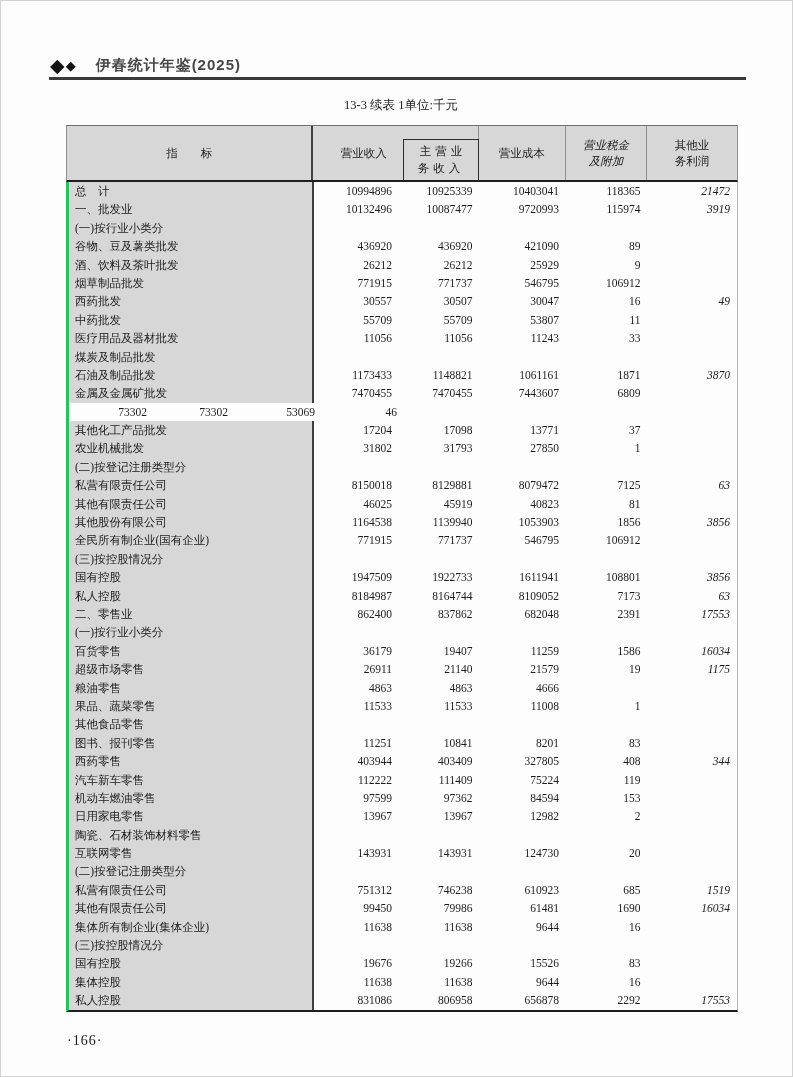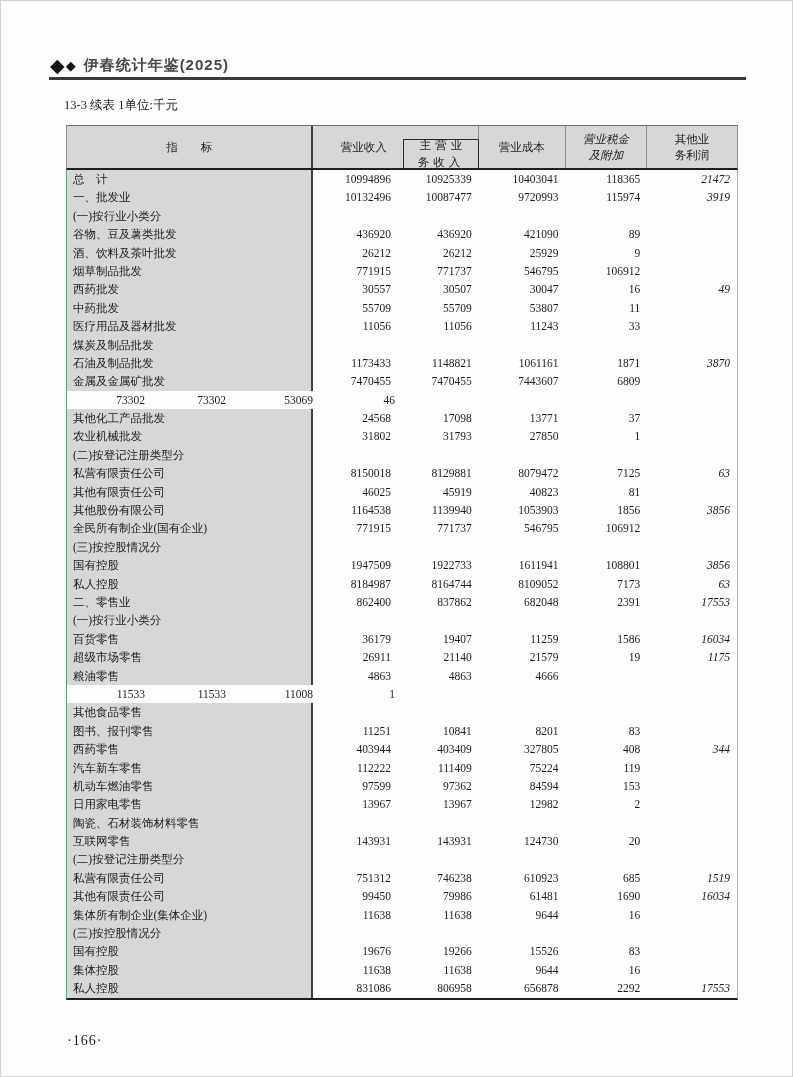--- a/index.html
+++ b/index.html
@@ -6,44 +6,44 @@
   .page{
     position:relative;width:793px;height:1077px;margin:0 auto;
     background:#fdfdfd;border:1px solid #d2d2d2;box-sizing:border-box;
     font-family:"Liberation Serif","DejaVu Serif",serif;color:#1c1c1c;overflow:hidden;
   }
   
   .brand{position:absolute;left:49px;top:52px;height:24px;display:flex;align-items:center;
     font-family:"Liberation Sans","DejaVu Sans",sans-serif;color:#474747;}
   .diamond-lg{font-size:19px;line-height:19px;color:#141414;}
   .diamond-sm{font-size:13px;line-height:13px;color:#141414;margin-left:1px;}
-  .brand-title{font-size:15px;font-weight:600;letter-spacing:1px;margin-left:8px;}
+  .brand-title{font-size:15px;font-weight:600;letter-spacing:1px;margin-left:20px;}
   .title-rule{position:absolute;left:48px;top:76px;width:697px;height:3px;background:#3a3a3a;}
   
   .meta{position:absolute;left:63px;top:96px;width:674px;display:flex;
-    justify-content:flex-start;font-size:12.5px;}
+    justify-content:center;font-size:12.5px;}
   
   .stat-table{position:absolute;left:65px;top:124px;width:672px;}
-  .thead{display:flex;height:45px;background:#d7d7d7;box-sizing:border-box;
+  .thead{display:flex;height:57px;background:#d7d7d7;box-sizing:border-box;
     border-top:1.5px solid #6f6f6f;border-bottom:2px solid #1f1f1f;
     border-left:1px solid #909090;border-right:1px solid #909090;}
   .th{box-sizing:border-box;display:flex;align-items:center;justify-content:center;
     font-size:11.5px;white-space:pre-line;text-align:center;line-height:16px;}
   .th-indicator{width:247px;border-right:2px solid #3f3f3f;}
   .th-group{width:166px;position:relative;border-right:1px solid #8f8f8f;}
   .th-group-label{position:absolute;left:8px;top:0;width:85px;height:100%;
     display:flex;align-items:center;justify-content:center;}
   .th-subbox{position:absolute;left:84px;top:13px;right:-1px;bottom:0;
     border:1px solid #2b2b2b;border-bottom:none;background:#d7d7d7;
     display:flex;align-items:center;justify-content:center;
     letter-spacing:4px;text-indent:4px;line-height:17px;white-space:pre-line;text-align:center;margin-left:6px;}
   .th-cost{width:87px;border-right:1px solid #8f8f8f;}
   .th-tax{width:82px;border-right:1px solid #8f8f8f;font-style:italic;}
   .th-other{width:90px;}
-  .tbody{box-sizing:border-box;border-left:1px solid #22c55e;border-right:1px solid #b5b5b5;
+  .tbody{box-sizing:border-box;border-left:3px solid #22c55e;border-right:1px solid #b5b5b5;
     border-bottom:2px solid #1f1f1f;display:flex;flex-direction:column;}
   .trow{display:flex;height:18.4px;line-height:18.4px;}
   .td{box-sizing:border-box;font-size:11.5px;overflow:hidden;white-space:nowrap;}
   .td-stub{width:247px;background:#d7d7d7;border-right:2px solid #3f3f3f;padding-left:6px;}
   .td-stub.ind1{}
   .td-num{text-align:right;padding-right:7px;}
   .cw2{width:85px;}.cw3{width:81px;}.cw4{width:87px;}.cw5{width:82px;}.cw6{width:90px;font-style:italic;}
   
   .footer-pageno{position:absolute;left:66px;top:1032px;font-size:14px;letter-spacing:1px;}
 </style>
@@ -177,21 +177,21 @@
         </div>
         <div class="trow">
           <div class="td td-num cw2">73302</div>
           <div class="td td-num cw3">73302</div>
           <div class="td td-num cw4">53069</div>
           <div class="td td-num cw5">46</div>
           <div class="td td-num cw6"></div>
         </div>
         <div class="trow">
           <div class="td td-stub ind1">其他化工产品批发</div>
-          <div class="td td-num cw2">24568</div>
+          <div class="td td-num cw2">17204</div>
           <div class="td td-num cw3">17098</div>
           <div class="td td-num cw4">13771</div>
           <div class="td td-num cw5">37</div>
           <div class="td td-num cw6"></div>
         </div>
         <div class="trow">
           <div class="td td-stub ind1">农业机械批发</div>
           <div class="td td-num cw2">31802</div>
           <div class="td td-num cw3">31793</div>
           <div class="td td-num cw4">27850</div>
@@ -296,20 +296,21 @@
         </div>
         <div class="trow">
           <div class="td td-stub ind1">粮油零售</div>
           <div class="td td-num cw2">4863</div>
           <div class="td td-num cw3">4863</div>
           <div class="td td-num cw4">4666</div>
           <div class="td td-num cw5"></div>
           <div class="td td-num cw6"></div>
         </div>
         <div class="trow">
+          <div class="td td-stub ind1">果品、蔬菜零售</div>
           <div class="td td-num cw2">11533</div>
           <div class="td td-num cw3">11533</div>
           <div class="td td-num cw4">11008</div>
           <div class="td td-num cw5">1</div>
           <div class="td td-num cw6"></div>
         </div>
         <div class="trow">
           <div class="td td-stub ind1">其他食品零售</div>
           <div class="td td-num cw2"></div>
           <div class="td td-num cw3"></div>

